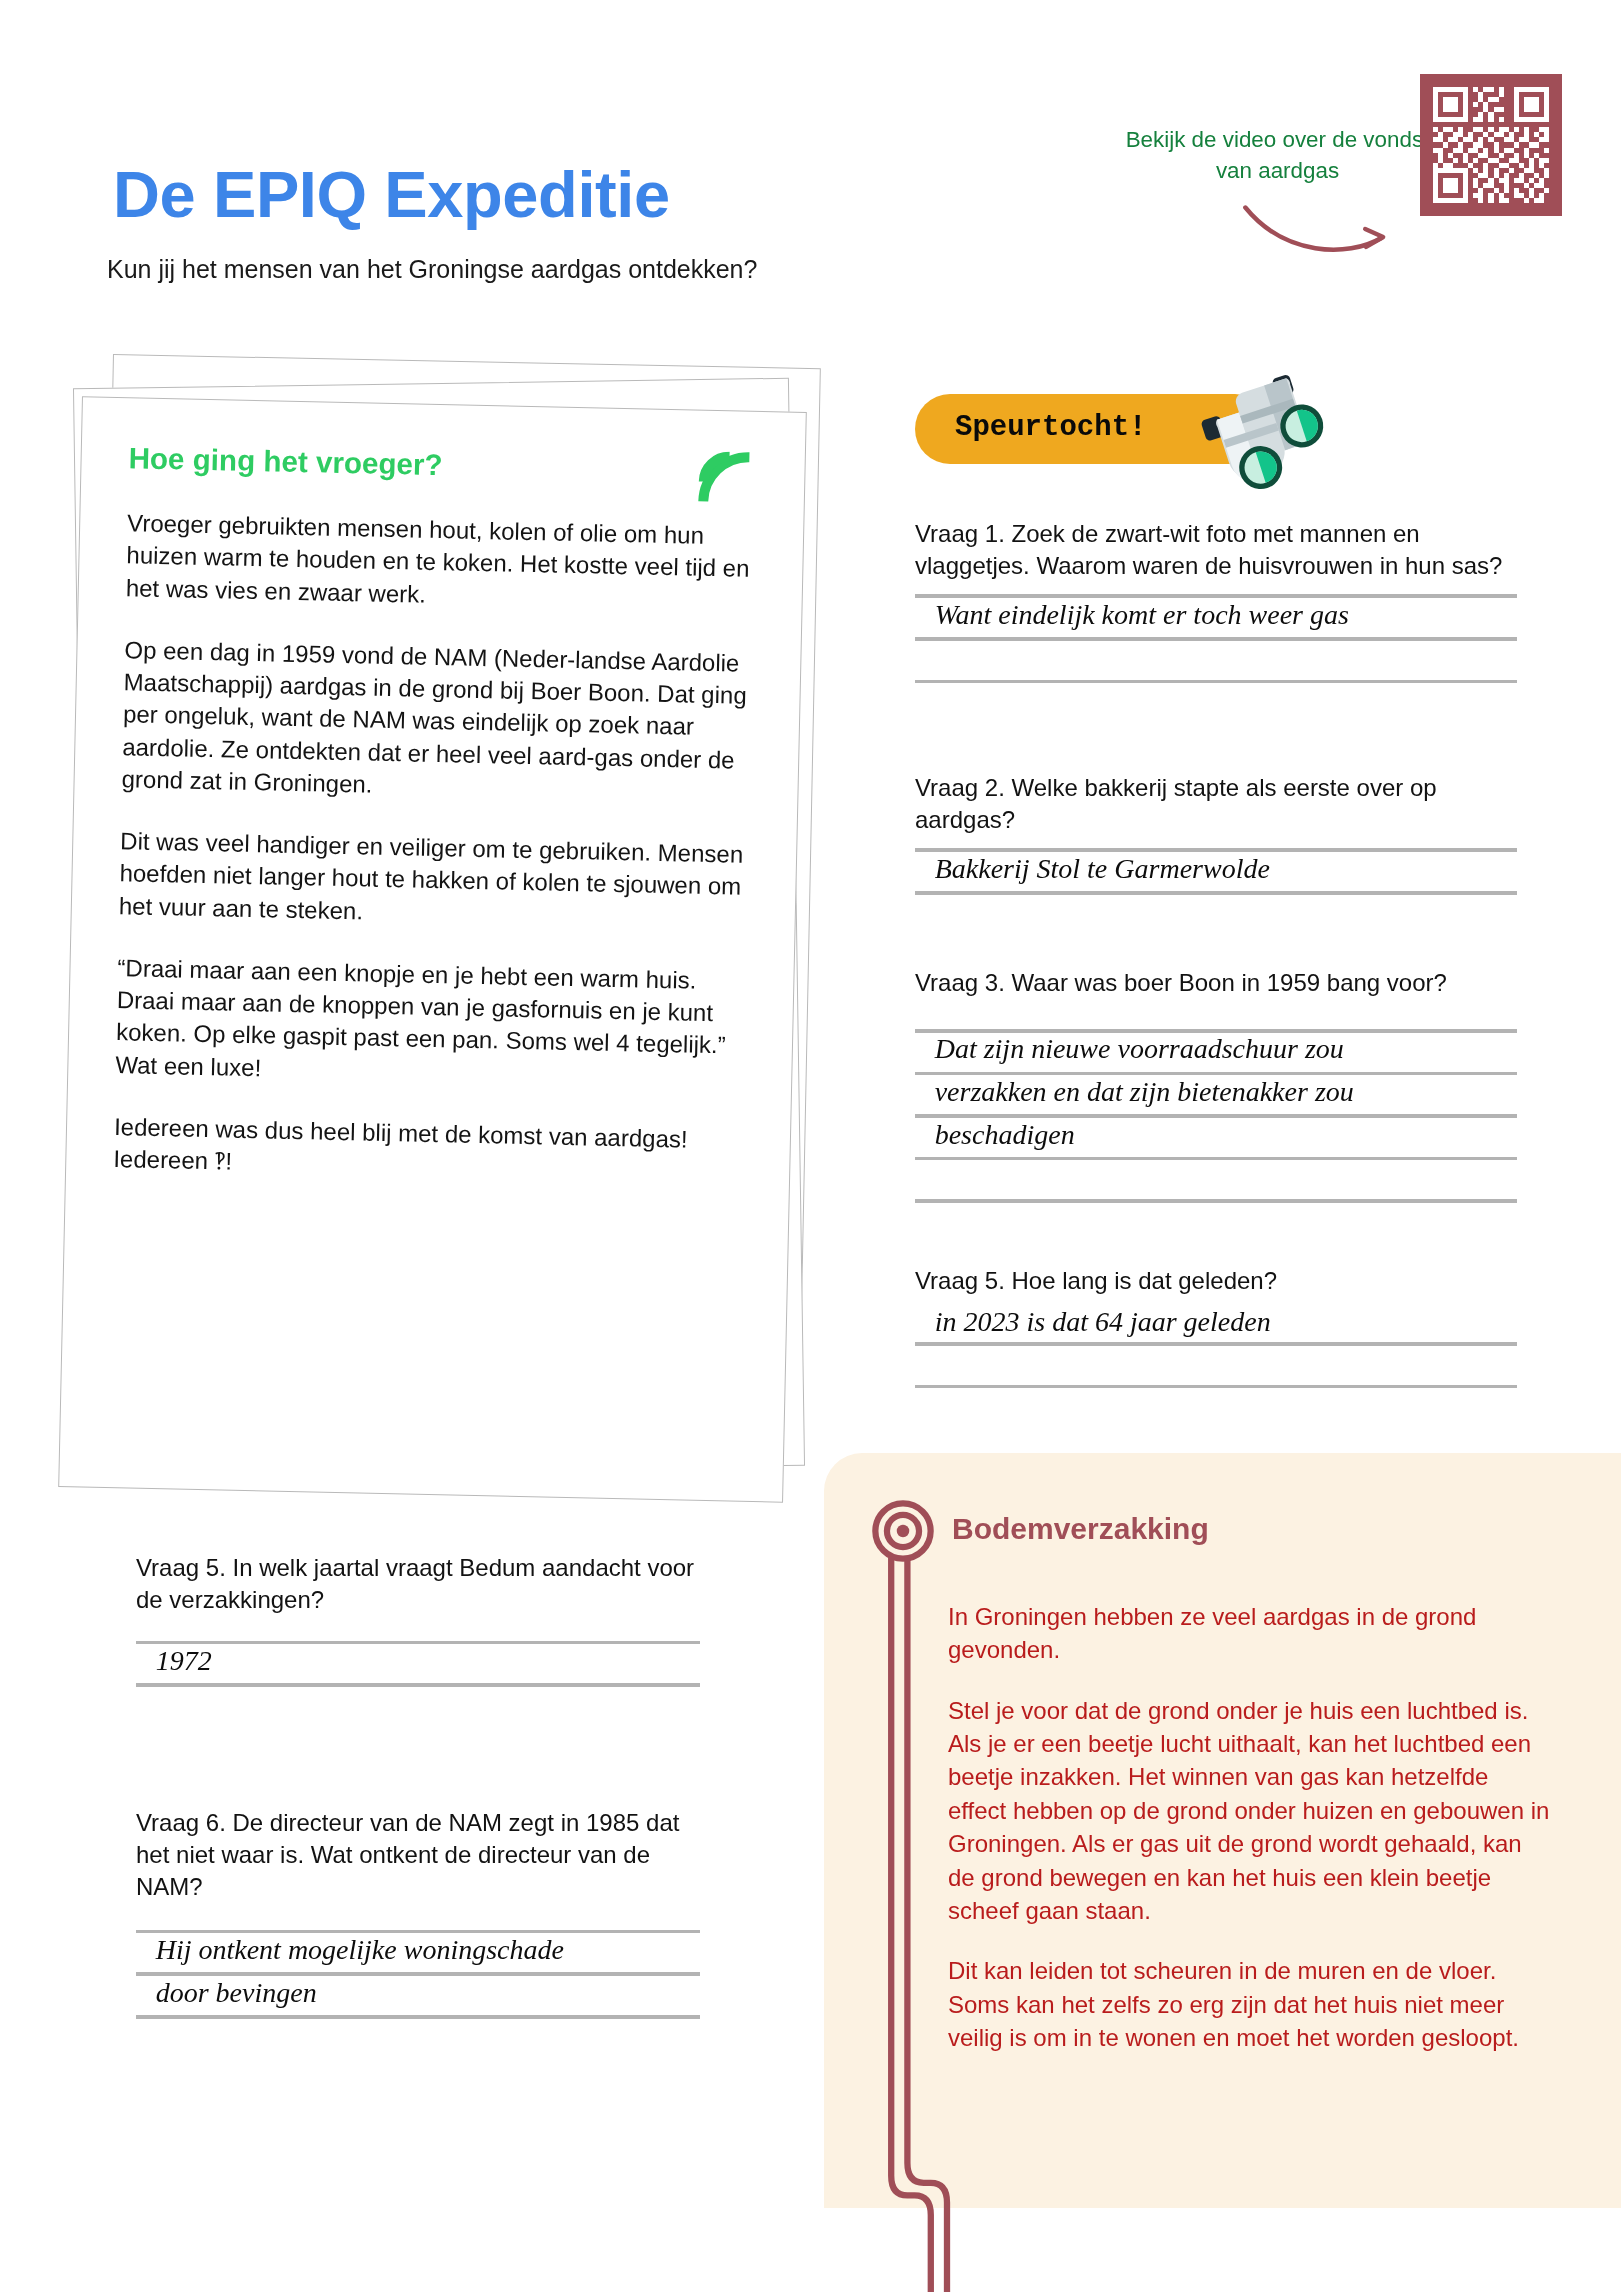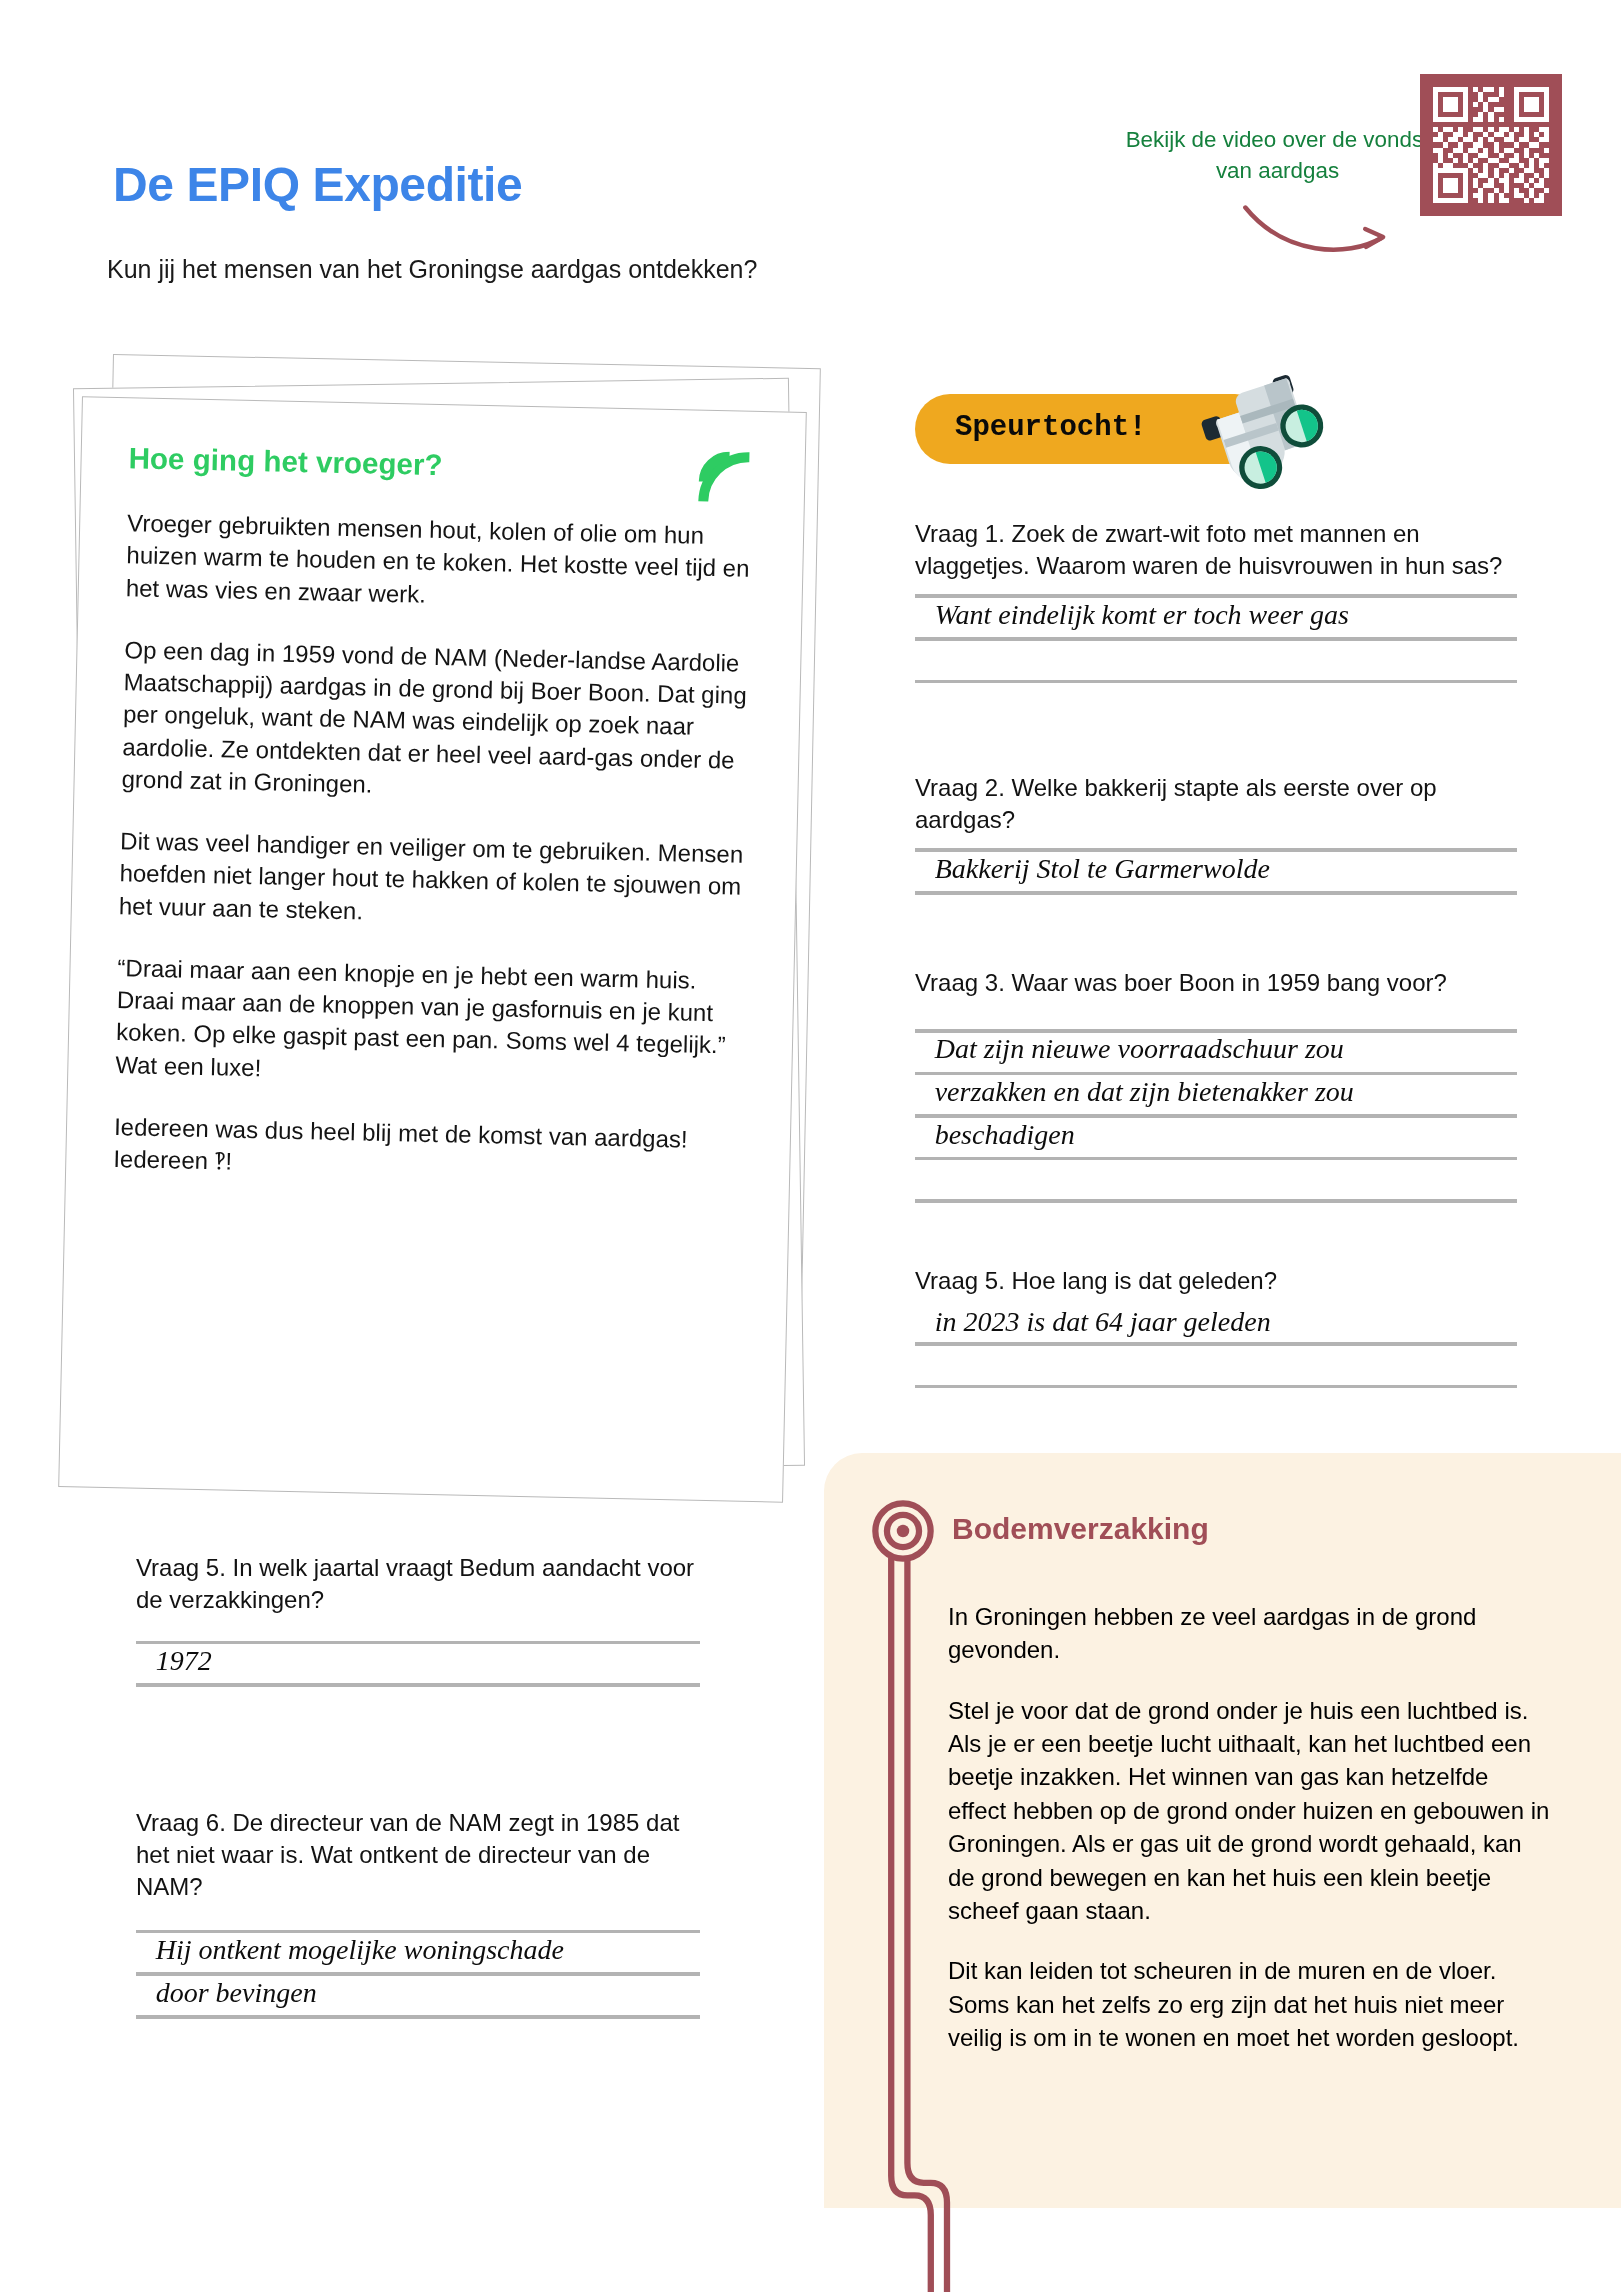--- a/index.html
+++ b/index.html
@@ -12,21 +12,21 @@
     font-family: "Liberation Sans", sans-serif;
     position: relative;
     overflow: hidden;
   }
 
   
   #page-title {
     position: absolute;
     left: 113px;
     top: 157px;
-    font-size: 48px;
+    font-size: 65px;
     font-weight: bold;
     color: #3d85e8;
     letter-spacing: -0.4px;
     white-space: nowrap;
   }
   #page-subtitle {
     position: absolute;
     left: 107px;
     top: 255px;
     font-size: 25px;
@@ -208,21 +208,21 @@
   }
   #bodem-body {
     position: absolute;
     left: 948px;
     top: 1600px;
     width: 605px;
   }
   .bodem-para {
     font-size: 24px;
     line-height: 1.39;
-    color: #000000;
+    color: #b91c1c;
     margin: 0 0 27px 0;
   }
 </style>
 </head>
 <body>
 
 <div id="page-title">De EPIQ Expeditie</div>
 <div id="page-subtitle">Kun jij het mensen van het Groningse aardgas ontdekken?</div>
 
 <div id="qr-caption">Bekijk de video over de vondst van aardgas</div>

